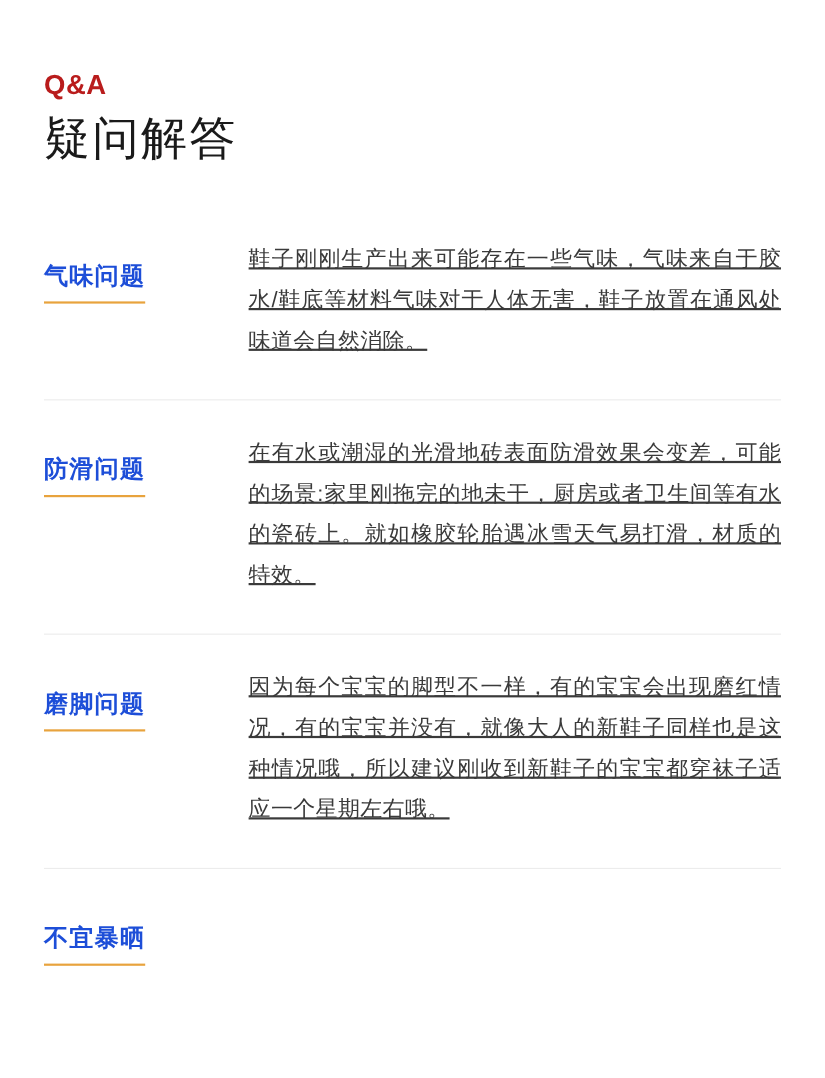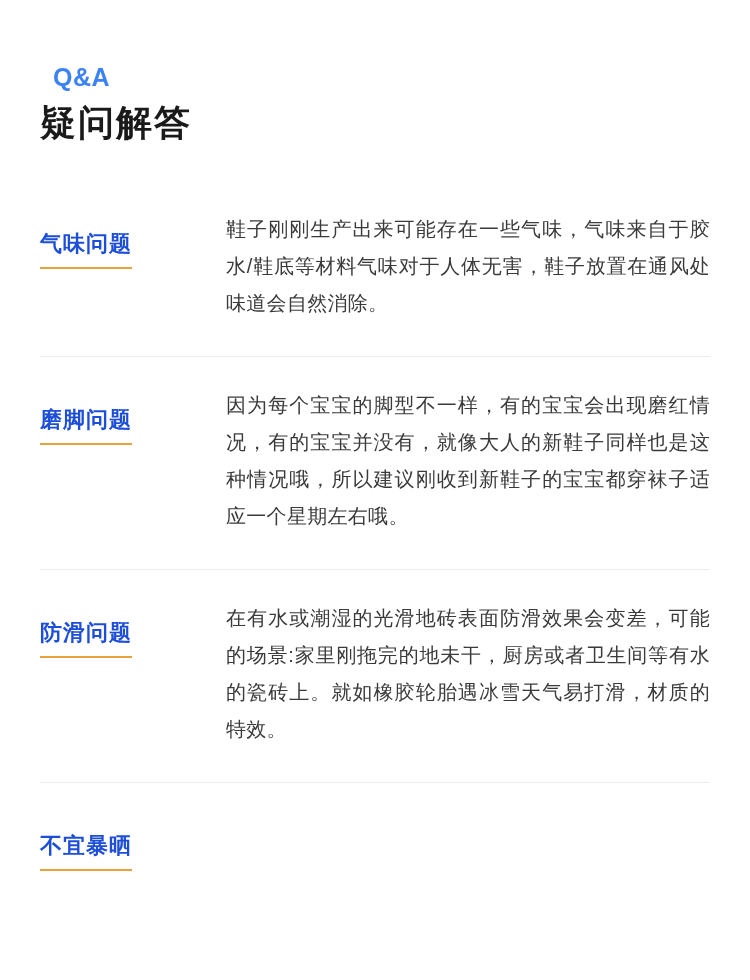--- a/index.html
+++ b/index.html
@@ -21,28 +21,27 @@
     box-sizing: border-box;
     padding: 0 40px;
   }
   .header {
     padding-top: 62px;
   }
   .eyebrow {
     font-size: 25px;
     font-weight: bold;
     letter-spacing: 0.5px;
-    color: #3b82f6;
+    color: #b91c1c;
     line-height: 1.2;
-    margin-left: 13px;
   }
   .title {
     margin-top: 10px;
-    font-size: 36px;
-    font-weight: bold;
+    font-size: 42px;
+    font-weight: normal;
     letter-spacing: 2px;
     color: #1a1a1a;
     line-height: 1.15;
   }
   .qa-list {
     margin-top: 62px;
   }
   .qa-item {
     display: flex;
     align-items: flex-start;
@@ -69,20 +68,21 @@
     border-bottom: 2px solid #e8a33d;
     margin-top: 16px;
   }
   .qa-answer {
     flex: 1;
     font-size: 20px;
     line-height: 1.85;
     color: #3a3a3a;
     letter-spacing: 0.3px;
     text-align: justify;
+    text-decoration: underline;
   }
 </style>
 </head>
 <body>
 
 <div class="page">
 
   <div class="header">
     <div class="eyebrow">Q&amp;A</div>
     <div class="title">疑问解答</div>
@@ -92,30 +92,30 @@
 
     <div class="qa-item">
       <div class="qa-label-wrap">
         <span class="qa-label">气味问题</span>
       </div>
       <div class="qa-answer">鞋子刚刚生产出来可能存在一些气味，气味来自于胶水/鞋底等材料气味对于人体无害，鞋子放置在通风处味道会自然消除。</div>
     </div>
 
     <div class="qa-item">
       <div class="qa-label-wrap">
-        <span class="qa-label">磨脚问题</span>
+        <span class="qa-label">防滑问题</span>
       </div>
-      <div class="qa-answer">因为每个宝宝的脚型不一样，有的宝宝会出现磨红情况，有的宝宝并没有，就像大人的新鞋子同样也是这种情况哦，所以建议刚收到新鞋子的宝宝都穿袜子适应一个星期左右哦。</div>
+      <div class="qa-answer">在有水或潮湿的光滑地砖表面防滑效果会变差，可能的场景:家里刚拖完的地未干，厨房或者卫生间等有水的瓷砖上。就如橡胶轮胎遇冰雪天气易打滑，材质的特效。</div>
     </div>
 
     <div class="qa-item">
       <div class="qa-label-wrap">
-        <span class="qa-label">防滑问题</span>
+        <span class="qa-label">磨脚问题</span>
       </div>
-      <div class="qa-answer">在有水或潮湿的光滑地砖表面防滑效果会变差，可能的场景:家里刚拖完的地未干，厨房或者卫生间等有水的瓷砖上。就如橡胶轮胎遇冰雪天气易打滑，材质的特效。</div>
+      <div class="qa-answer">因为每个宝宝的脚型不一样，有的宝宝会出现磨红情况，有的宝宝并没有，就像大人的新鞋子同样也是这种情况哦，所以建议刚收到新鞋子的宝宝都穿袜子适应一个星期左右哦。</div>
     </div>
 
     <div class="qa-item">
       <div class="qa-label-wrap">
         <span class="qa-label">不宜暴晒</span>
       </div>
     </div>
 
   </div>
 </div>

